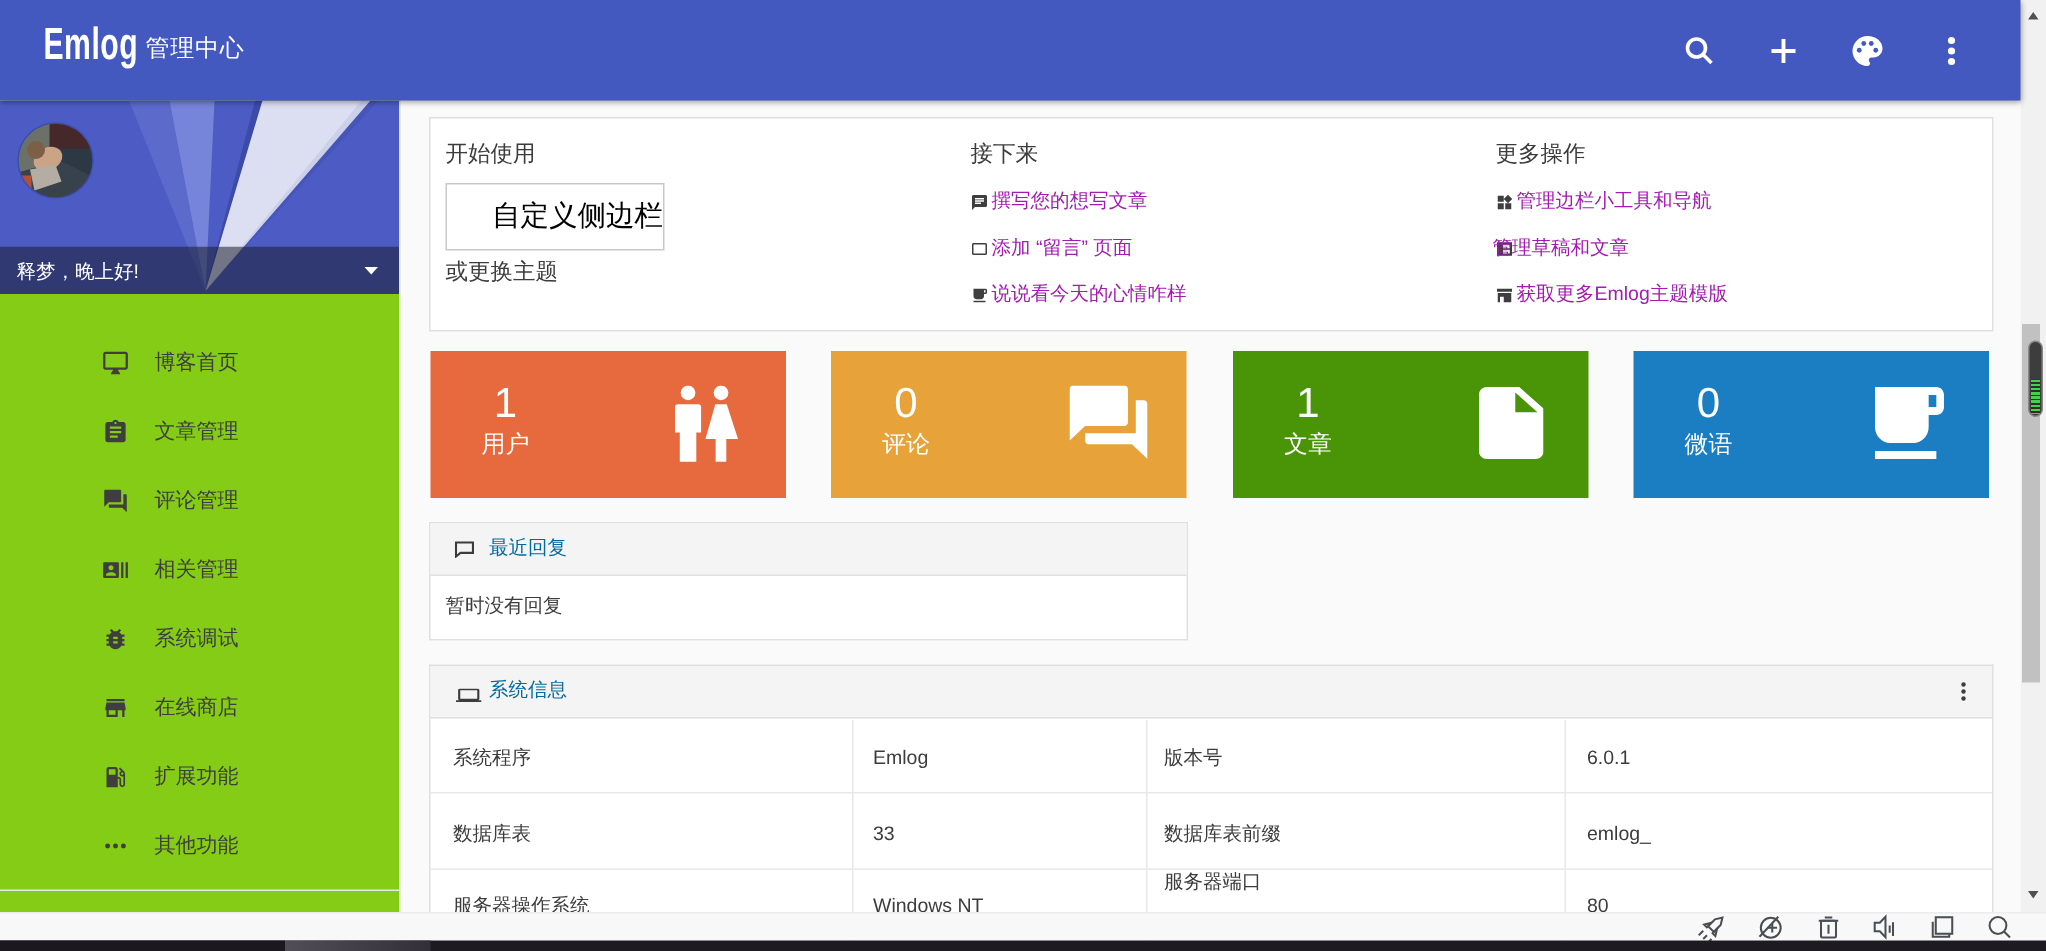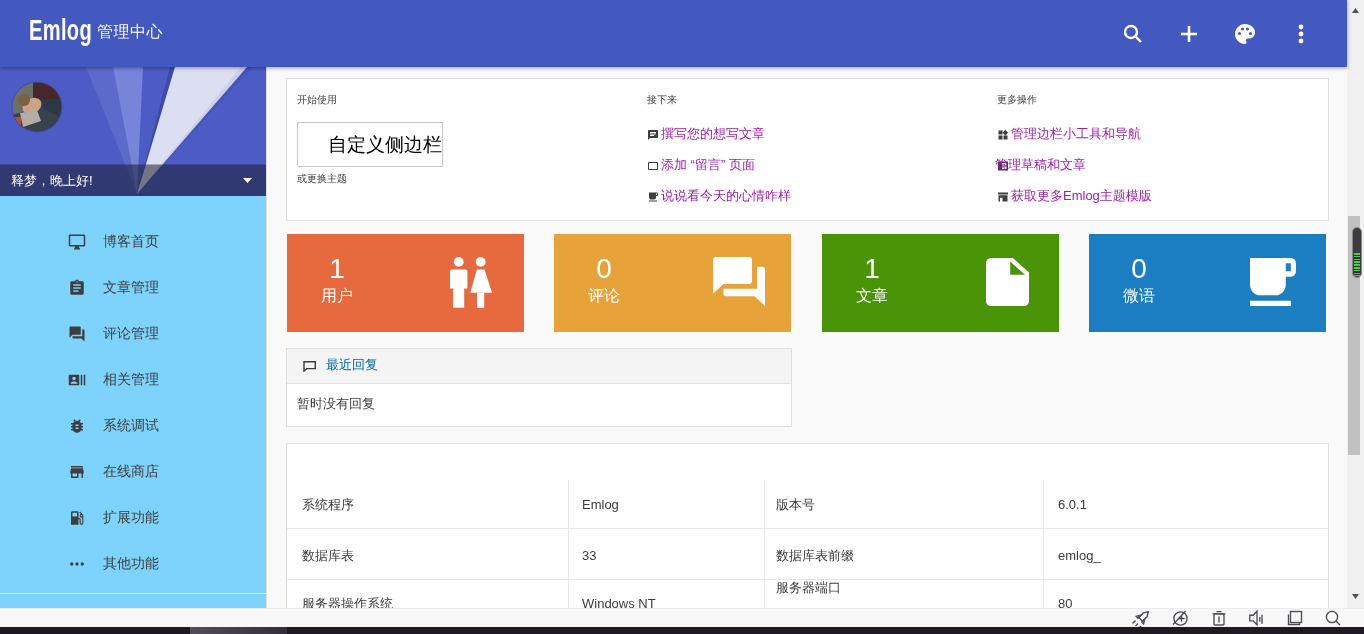--- a/index.html
+++ b/index.html
@@ -7,35 +7,35 @@
 body { font-family:"Liberation Sans", sans-serif; position:relative; background:#fafafa; }
 .abs { position:absolute; }
 
 
 #navbar { left:0; top:0; width:1347px; height:67px; background:#4459c0; box-shadow:0 1px 4px rgba(0,0,0,.4); z-index:10; }
 #logo { z-index:11; left:29px; top:13px; color:#fff; font-size:30px; font-weight:bold; letter-spacing:.5px; transform:scaleX(.67); transform-origin:0 50%; }
 #logotxt { z-index:11; left:97px; top:22px; color:#fff; font-size:16px; letter-spacing:.5px; }
 .navico { z-index:11; top:22px; width:24px; height:24px; }
 
 
-#sidebar { left:0; top:67px; width:267px; height:541px; background:#7dd3fc; border-right:1px solid #ddd; }
+#sidebar { left:0; top:67px; width:267px; height:541px; background:#84cc16; border-right:1px solid #ddd; }
 #sideheader { left:0; top:0; width:266px; height:129px; }
 #menu { left:0; top:130px; width:266px; }
 .mitem { position:absolute; left:0; width:266px; height:46px; color:#3e3e3e; font-size:14px;margin-left:41px; }
 .mitem .mico { position:absolute; left:27px; top:14px; width:18px; height:18px; }
 .mitem .mtxt { position:absolute; left:62px; top:14px; }
 .mitem .plus { position:absolute; right:12px; top:13px; font-size:17px; color:#555; font-weight:400; }
 #sidebottomline { left:0; top:526px; width:266px; height:1px; background:#e8e8e8; }
 
 
 #main { left:267px; top:67px; width:1080px; height:541px; background:#fafafa; }
 
 .panel { position:absolute; background:#fff; border:1px solid #e0e0e0; }
 #welcome { left:19px; top:11px; width:1043px; height:143px; }
-.h15 { font-size:10px; color:#3c3c3c; }
+.h15 { font-size:15px; color:#3c3c3c; }
 .litem { position:absolute; font-size:13px; color:#a21caf; }
 .lico { position:absolute; width:12px; height:12px; }
 
 #btn-sidebar { position:absolute; left:10px; top:43px; width:146px; height:45px; border:1px solid #c9c9c9; background:#fff; font-size:19px; color:#000000; text-align:right; line-height:43px; }
 
 .card { position:absolute; top:167px; width:237px; height:98px; color:#fff; }
 .card .num { position:absolute; left:0; width:100px; text-align:center; top:19px; font-size:28px; }
 .card .lbl { position:absolute; left:0; width:100px; text-align:center; top:52px; font-size:16px; }
 .card svg { position:absolute; top:24px; }
 
@@ -254,20 +254,29 @@
   </div>
 
   <div id="recent-reply" class="panel">
     <div class="phead"><svg style="position:absolute;left:16px;top:11px" width="13" height="12" viewBox="0 0 13 12">
           <path fill="none" stroke="#3c3c3c" stroke-width="1.4" d="M1 11 V1.7 h11.3 V8.6 H4 z"></path>
         </svg><span style="margin-left:39px">最近回复</span></div>
     <div class="pbody" style="left:10px">暂时没有回复</div>
   </div>
 
   <div id="sysinfo" class="panel">
+    <div class="phead"><svg style="position:absolute;left:17px;top:15px" width="17" height="9" viewBox="0 4 24 16" preserveAspectRatio="none">
+          <path fill="#3c3c3c" d="M20 18c1.1 0 2-.9 2-2V6c0-1.1-.9-2-2-2H4c-1.1 0-2 .9-2 2v10c0 1.1.9 2 2 2H0v2h24v-2h-4zM4 6h16v10H4V6z"></path>
+        </svg><span style="margin-left:39px">系统信息</span>
+      <svg style="position:absolute;right:11px;top:9px" width="16" height="16" viewBox="0 0 24 24">
+          <circle cx="12" cy="5" r="2.2" fill="#3c3c3c"></circle>
+          <circle cx="12" cy="12" r="2.2" fill="#3c3c3c"></circle>
+          <circle cx="12" cy="19" r="2.2" fill="#3c3c3c"></circle>
+        </svg>
+    </div>
     <div class="vline" style="left:281px"></div>
     <div class="vline" style="left:477px"></div>
     <div class="vline" style="left:756px"></div>
     <div class="hline" style="top:84px"></div>
     <div class="hline" style="top:135px"></div>
     <div class="cell" style="left:15px; top:52px">系统程序</div>
     <div class="cell" style="left:295px; top:53px">Emlog</div>
     <div class="cell" style="left:489px; top:52px">版本号</div>
     <div class="cell" style="left:771px; top:53px">6.0.1</div>
     <div class="cell" style="left:15px; top:103px">数据库表</div>

